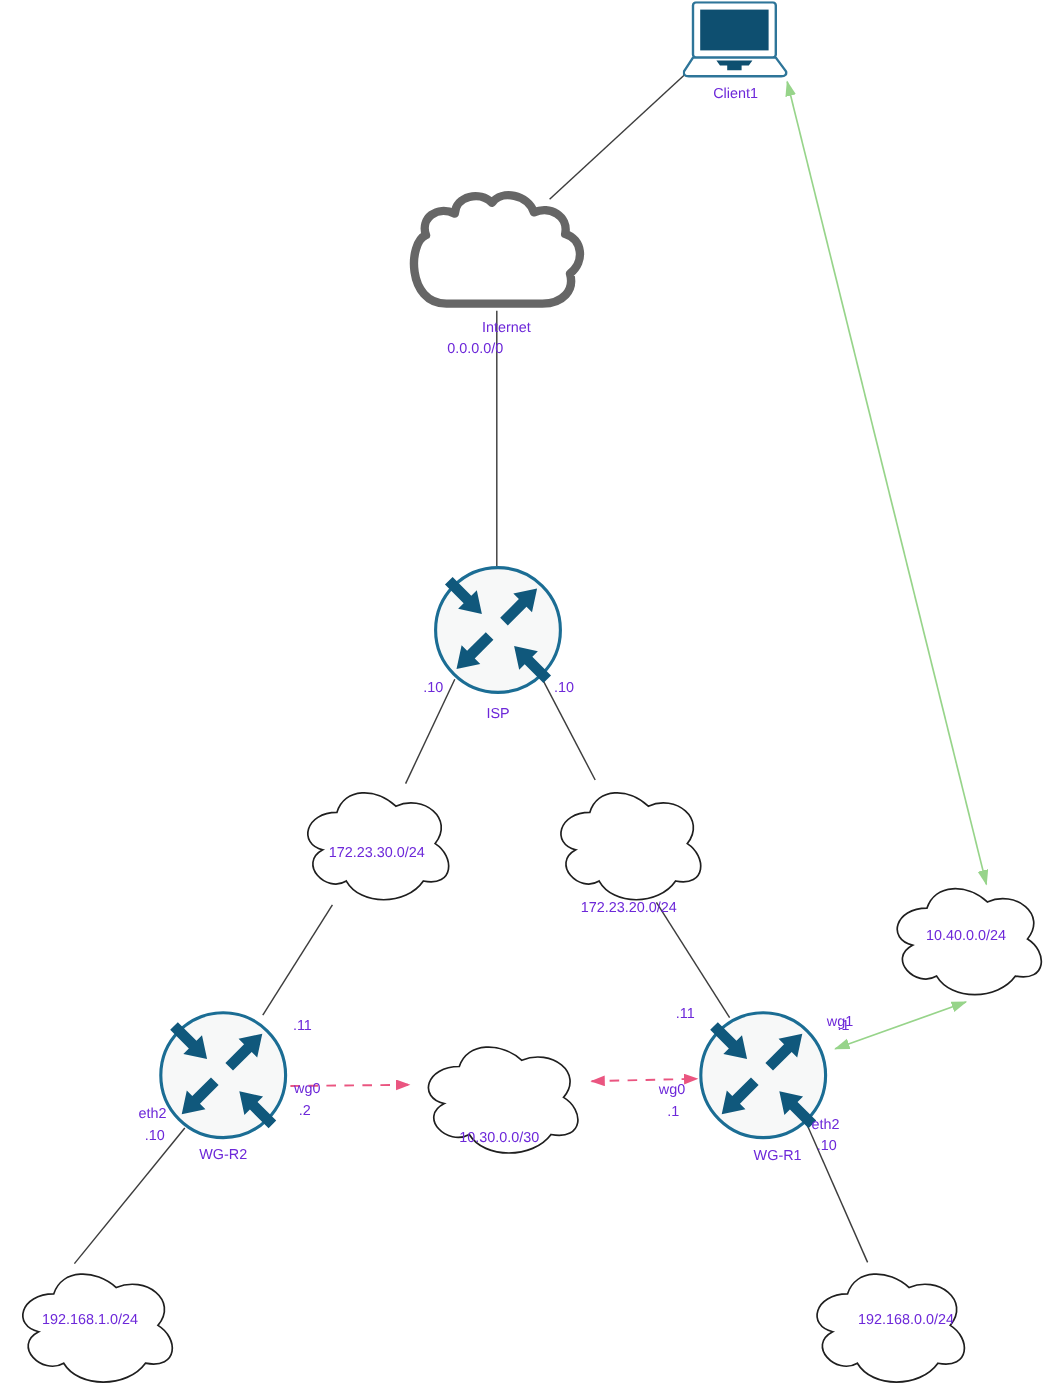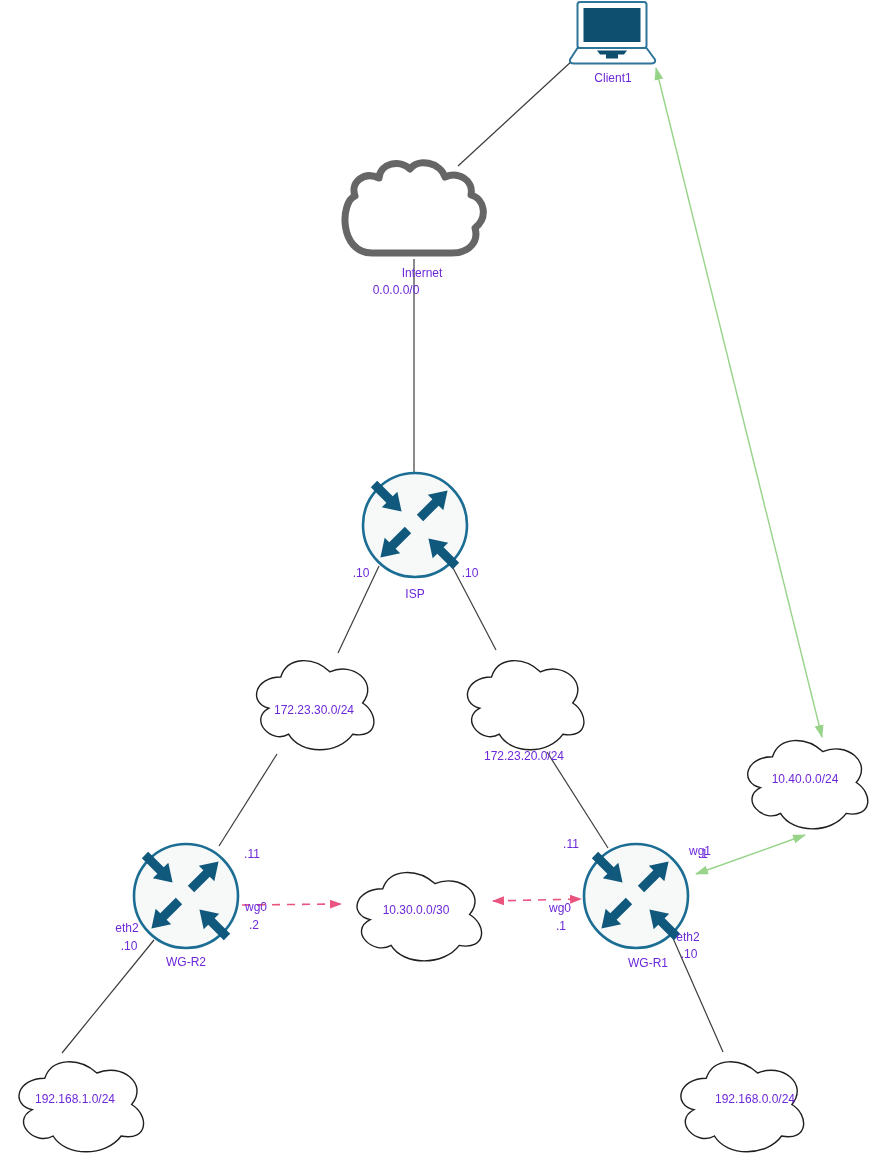--- a/index.html
+++ b/index.html
@@ -146,21 +146,21 @@
   <div class="lbl" style="left:314px; top:692px;margin-top:11px;">172.23.30.0/24</div>
   <div class="lbl" style="left:524px; top:729px;margin-top:20px;">172.23.20.0/24</div>
 
   <div class="lbl" style="left:252px; top:847px;">.11</div>
   <div class="lbl" style="left:256px; top:900px;">wg0</div>
   <div class="lbl" style="left:254px; top:918px;">.2</div>
   <div class="lbl" style="left:127px; top:921px;">eth2</div>
   <div class="lbl" style="left:129px; top:939px;">.10</div>
   <div class="lbl" style="left:186px; top:955px;">WG-R2</div>
 
-  <div class="lbl" style="left:416px; top:903px;">10.30.0.0/30</div>
+  <div class="lbl" style="left:416px; top:941px;">10.30.0.0/30</div>
 
   <div class="lbl" style="left:571px; top:837px;">.11</div>
   <div class="lbl" style="left:700px; top:844px;">wg1</div>
   <div class="lbl" style="left:703px; top:847px;">.1</div>
   <div class="lbl" style="left:560px; top:901px;">wg0</div>
   <div class="lbl" style="left:561px; top:919px;">.1</div>
   <div class="lbl" style="left:688px; top:930px;">eth2</div>
   <div class="lbl" style="left:689px; top:947px;">.10</div>
   <div class="lbl" style="left:648px; top:956px;">WG-R1</div>
 

